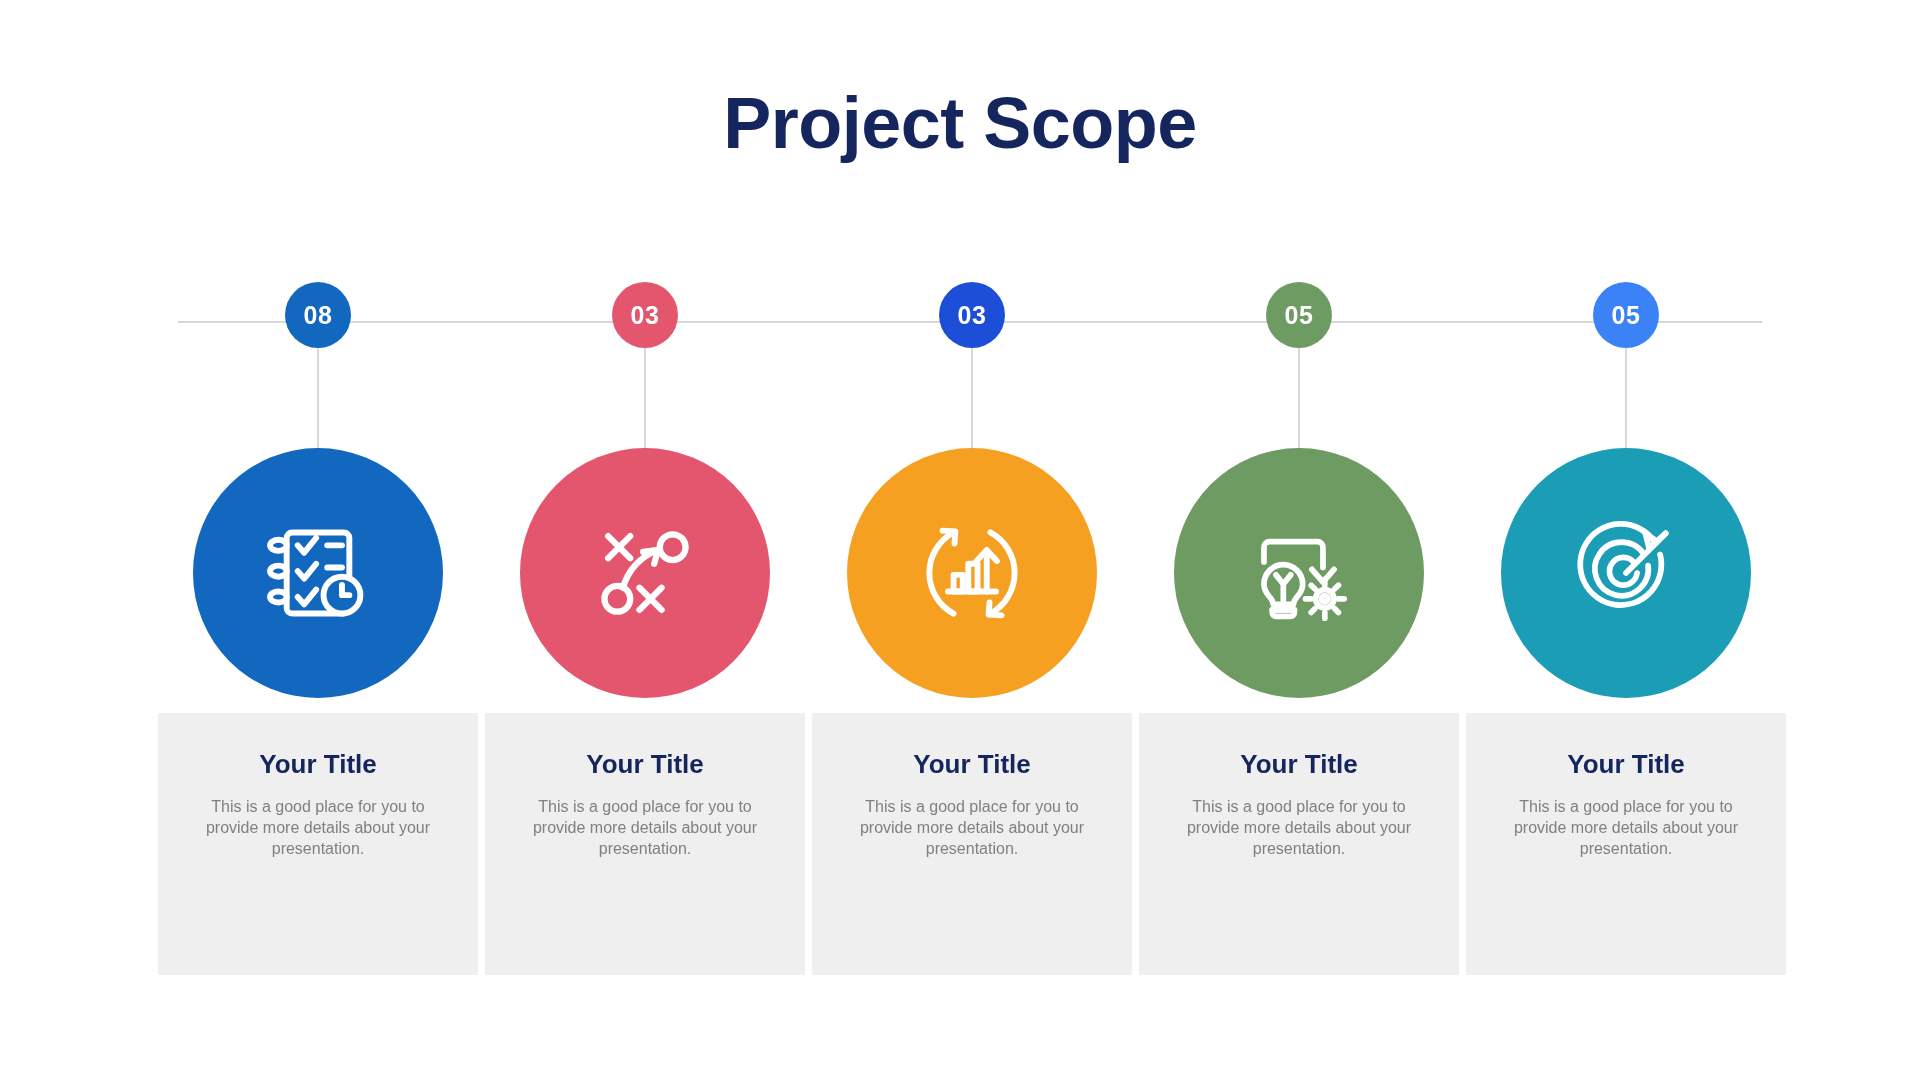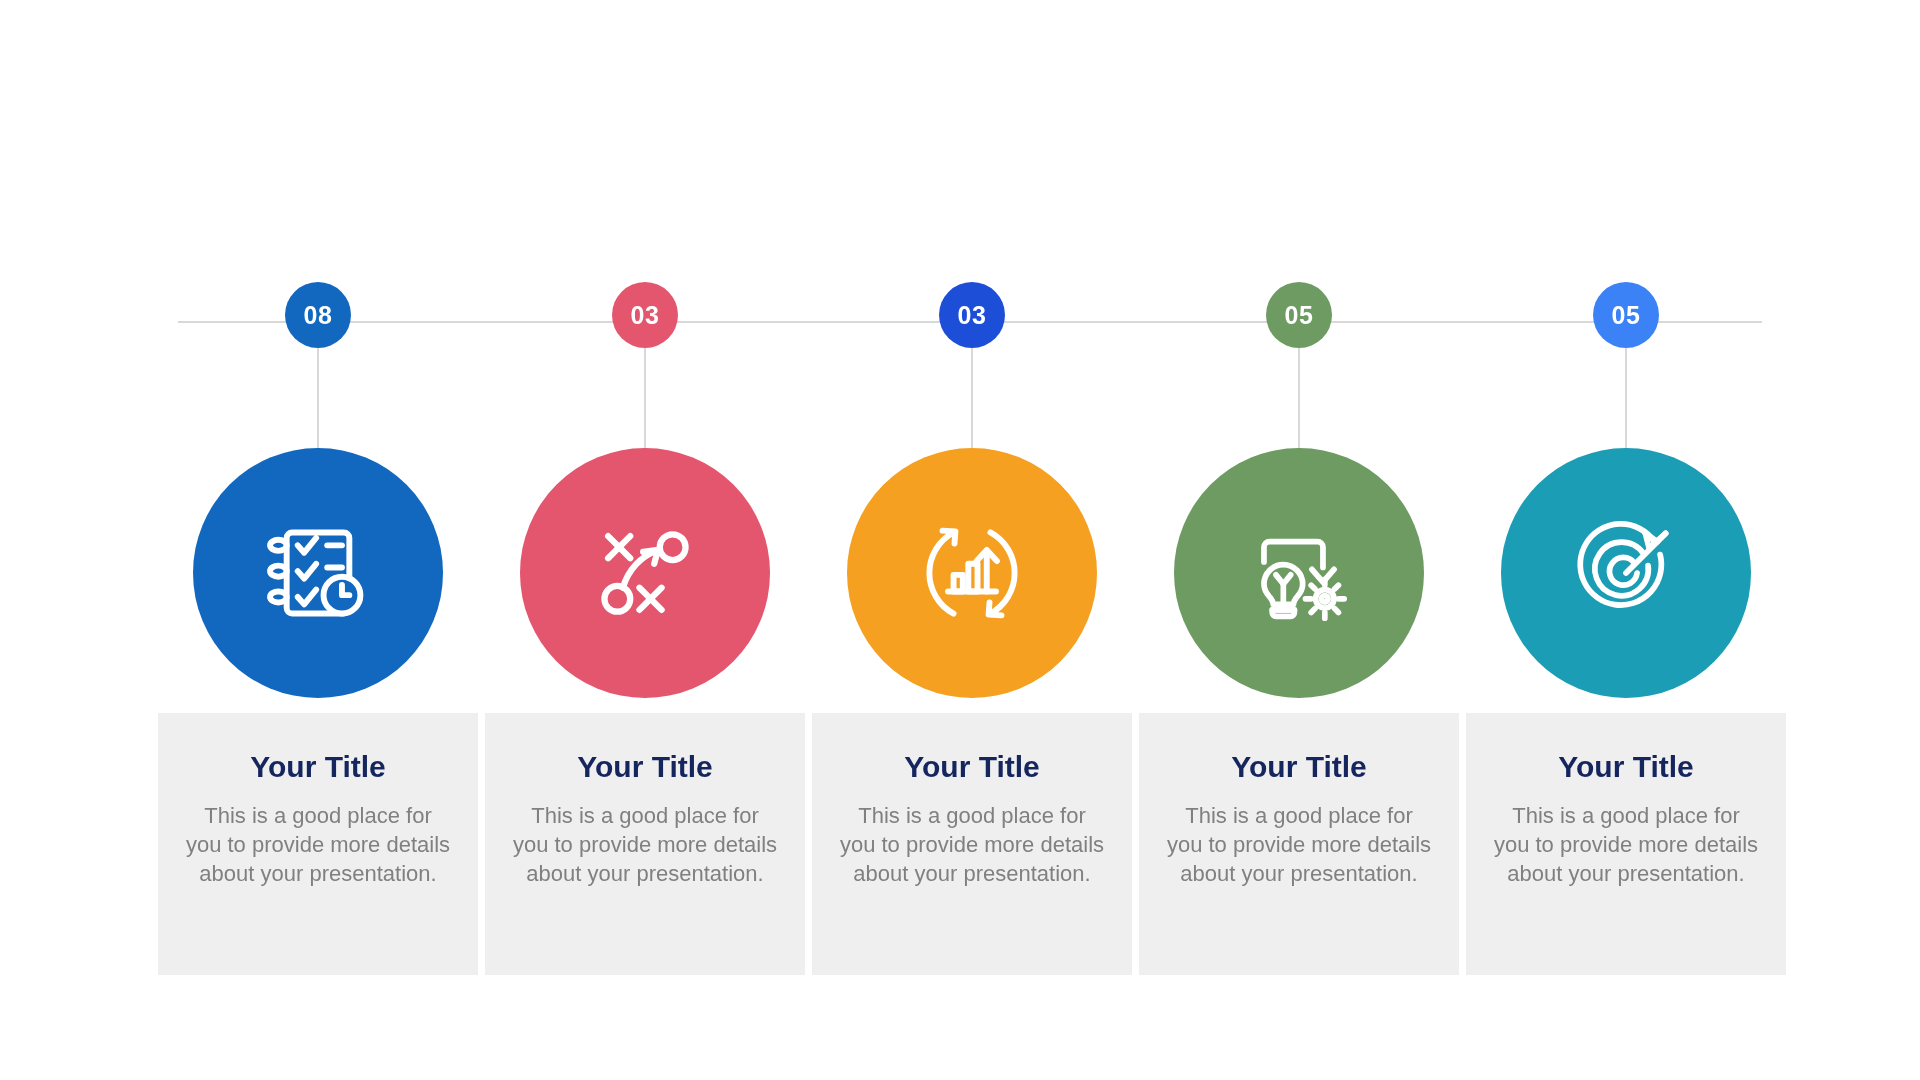--- a/index.html
+++ b/index.html
@@ -105,37 +105,38 @@
     top: 713px;
     left: 50%;
     margin-left: -160px;
     width: 320px;
     height: 262px;
     background: #efefef;
     padding: 36px 26px 0 26px;
     text-align: center;
   }
   .card-title {
-    font-size: 30px;
+    font-size: 26px;
     font-weight: bold;
     color: #15255e;
     line-height: 1.2;
     margin-bottom: 16px;
   }
   .card-body {
-    font-size: 22px;
+    font-size: 16px;
     color: #808080;
     line-height: 1.32;
   }
 </style>
 </head>
 <body>
 
 <div id="slide" style="background: rgb(255, 255, 255);">
 
+  <div id="page-title" style="color: rgb(21, 37, 94);">Project Scope</div>
 
   <div id="timeline-axis" style="background: rgb(216, 216, 216);"></div>
 
   <div class="column c0">
     <div class="connector" style="background: rgb(216, 216, 216);"></div>
     <div class="badge" style="background: rgb(18, 104, 191);">
       <span>08</span>
     </div>
     <div class="disc" style="background: rgb(18, 104, 191);">
       <span>

